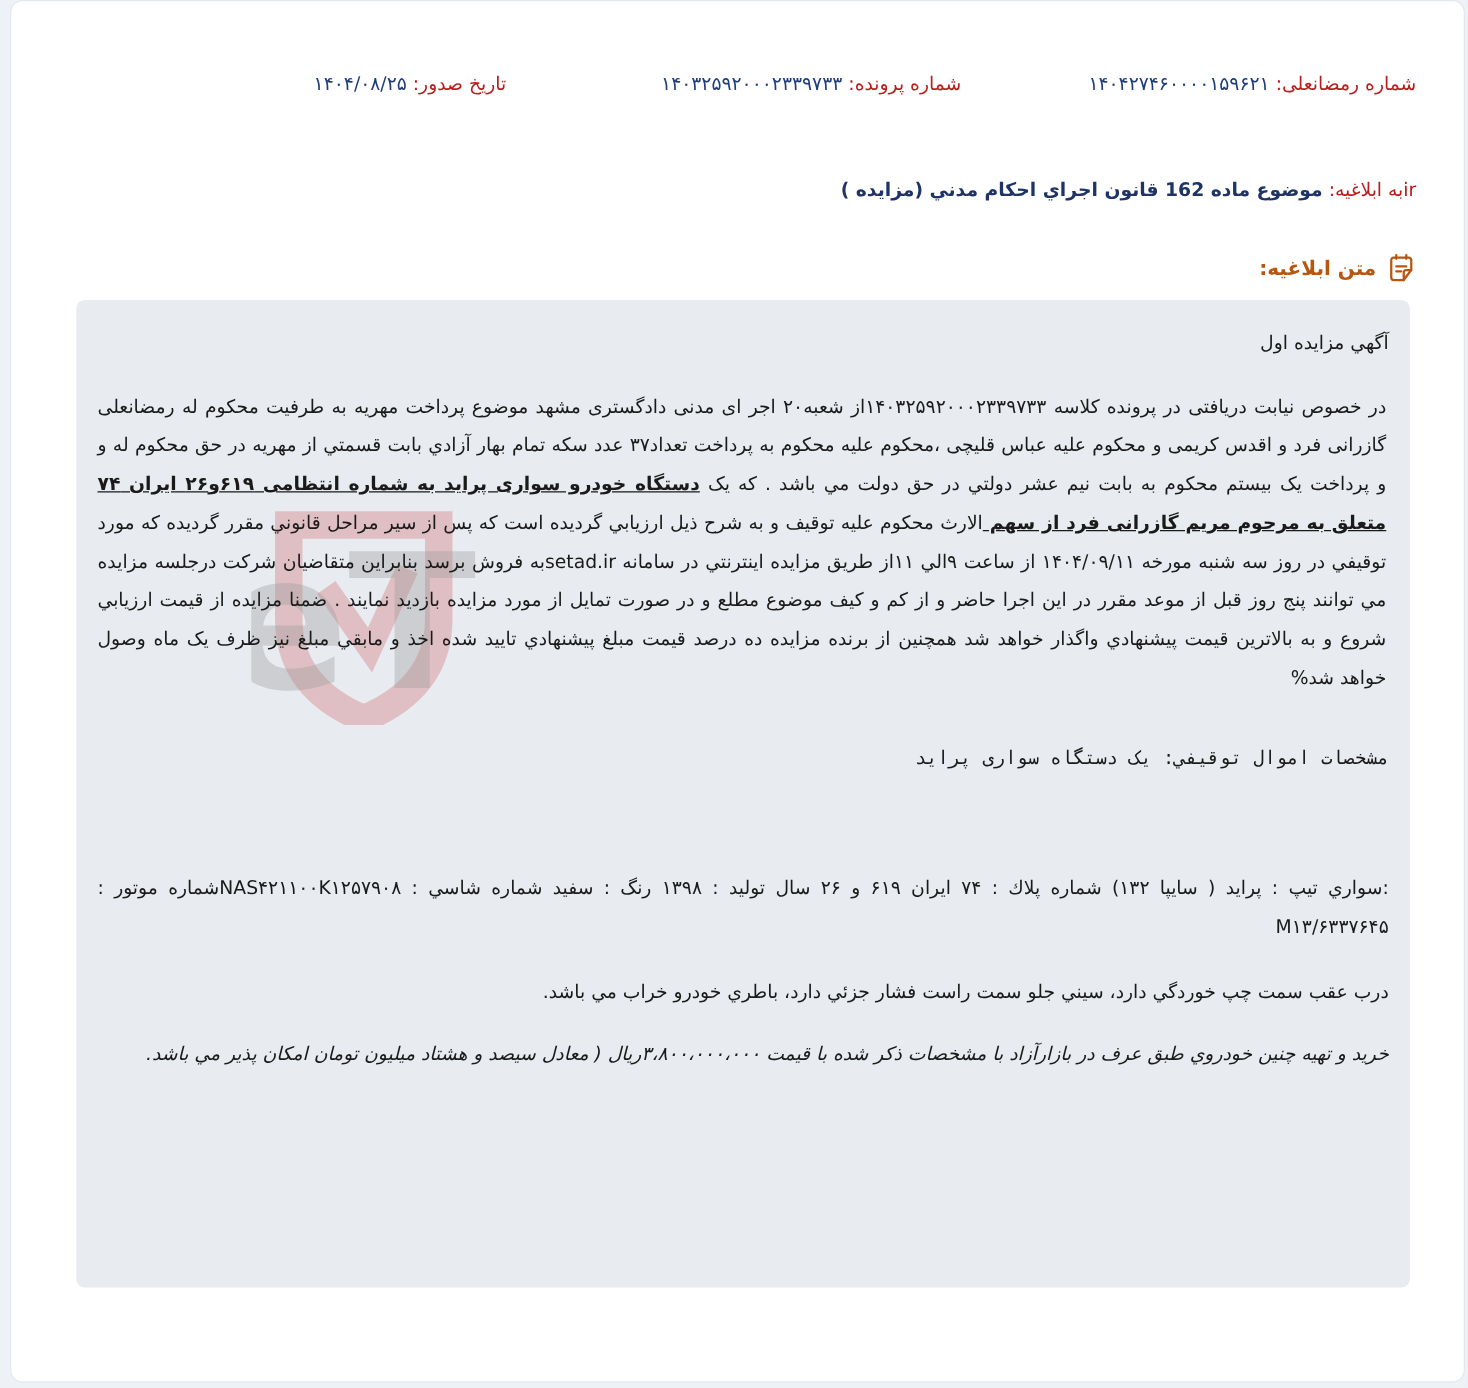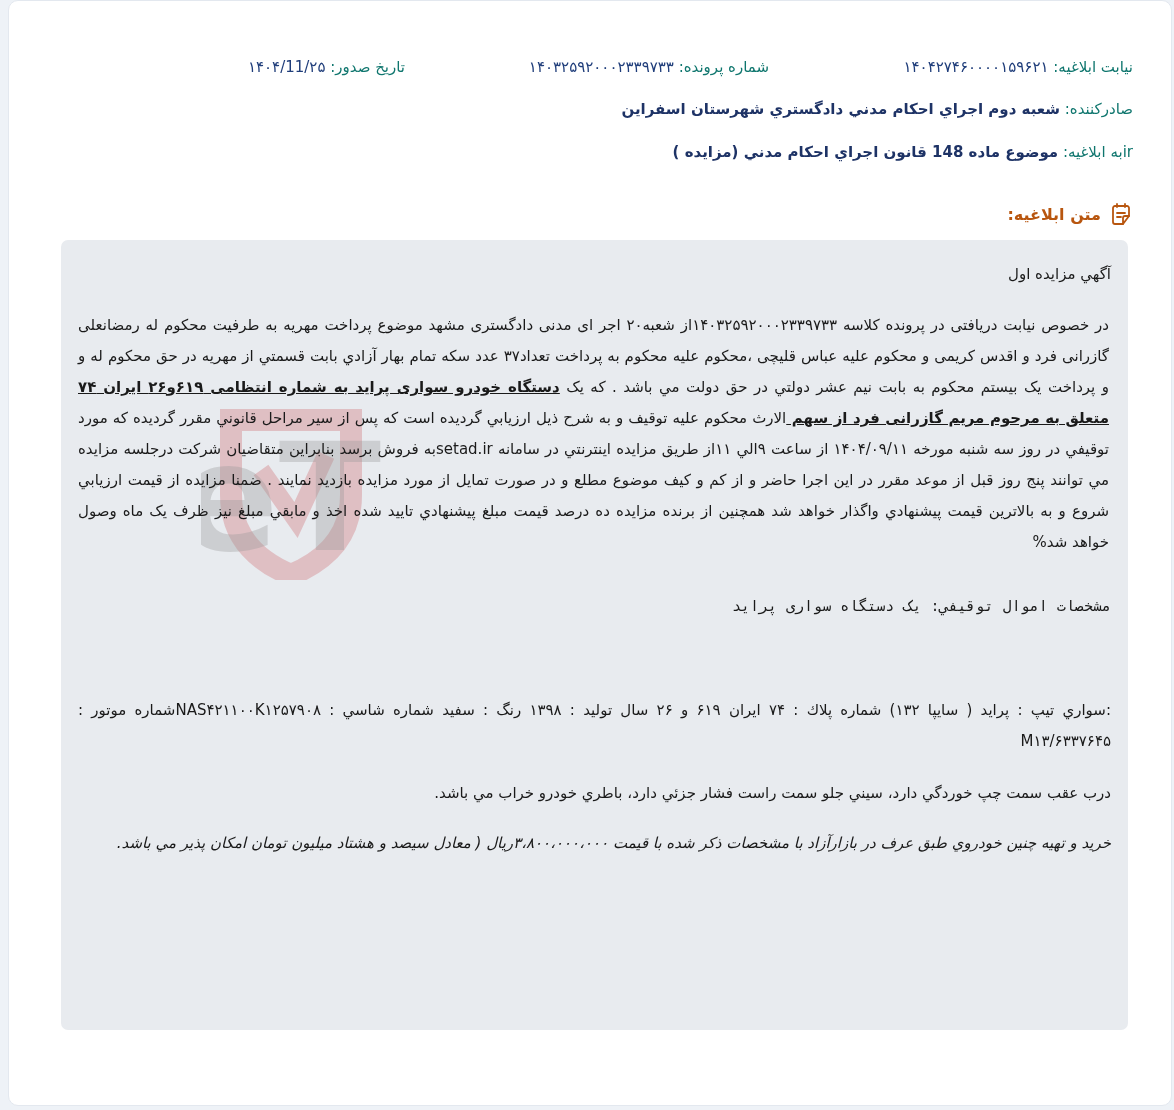--- a/index.html
+++ b/index.html
@@ -29,21 +29,21 @@
     right: 0;
     height: 24px;
     font-size: 15px;
   }
   .meta-item {
     position: absolute;
     top: 0;
     white-space: nowrap;
     direction: rtl;
   }
-  .meta-label { color: #0f766e; }
+  .meta-label { color: #b91c1c; }
   .meta-value { color: #1f3d7a; font-weight: normal; }
   .meta-line {
     position: absolute;
     right: 46px;
     white-space: nowrap;
     font-size: 15px;
     direction: rtl;
   }
   .meta-line .meta-value { font-weight: bold; color: #1e3366; }
   .section-title {
@@ -97,41 +97,37 @@
   .p-price { position: absolute; top: 588px; right: 0; left: 0; font-style: italic; }
   .u-bold { font-weight: bold; text-decoration: underline; }
 </style>
 </head>
 <body>
 
 <div class="card">
 
   <div class="meta-row">
     <div class="meta-item" style="right:38px;">
-      <span class="meta-label">نیابت ابلاغیه:</span>
+      <span class="meta-label">شماره رمضانعلی:</span>
       <span class="meta-value">۱۴۰۴۲۷۴۶۰۰۰۰۱۵۹۶۲۱</span>
     </div>
     <div class="meta-item" style="right:402px;margin-left:40px;">
       <span class="meta-label">شماره پرونده:</span>
       <span class="meta-value">۱۴۰۳۲۵۹۲۰۰۰۲۳۳۹۷۳۳</span>
     </div>
     <div class="meta-item" style="right:766px;">
       <span class="meta-label">تاریخ صدور:</span>
-      <span class="meta-value">۱۴۰۴/11/۲۵</span>
+      <span class="meta-value">۱۴۰۴/۰۸/۲۵</span>
     </div>
   </div>
 
-  <div class="meta-line" style="top:99px; right:38px;">
-    <span class="meta-label">صادرکننده:</span>
-    <span class="meta-value">شعبه دوم اجراي احكام مدني دادگستري شهرستان اسفراين</span>
-  </div>
 
   <div class="meta-line" style="top:142px; right:38px;">
     <span class="meta-label">irبه ابلاغیه:</span>
-    <span class="meta-value">موضوع ماده 148 قانون اجراي احكام مدني (مزايده )</span>
+    <span class="meta-value">موضوع ماده 162 قانون اجراي احكام مدني (مزايده )</span>
   </div>
 
   <div class="section-title" style="right:38px;">
     <span>
       <svg width="24" height="24" viewBox="0 0 24 24" fill="none" stroke="#b8560f" stroke-width="1.8" stroke-linecap="round" stroke-linejoin="round">
         <path d="M8 2v3M16 2v3"></path>
         <path d="M20 14V6a2 2 0 0 0-2-2H6a2 2 0 0 0-2 2v14a2 2 0 0 0 2 2h8"></path>
         <path d="M20 14l-6 8v-6a2 2 0 0 1 2-2z"></path>
         <path d="M8 11h8M8 15h4"></path>
       </svg>

